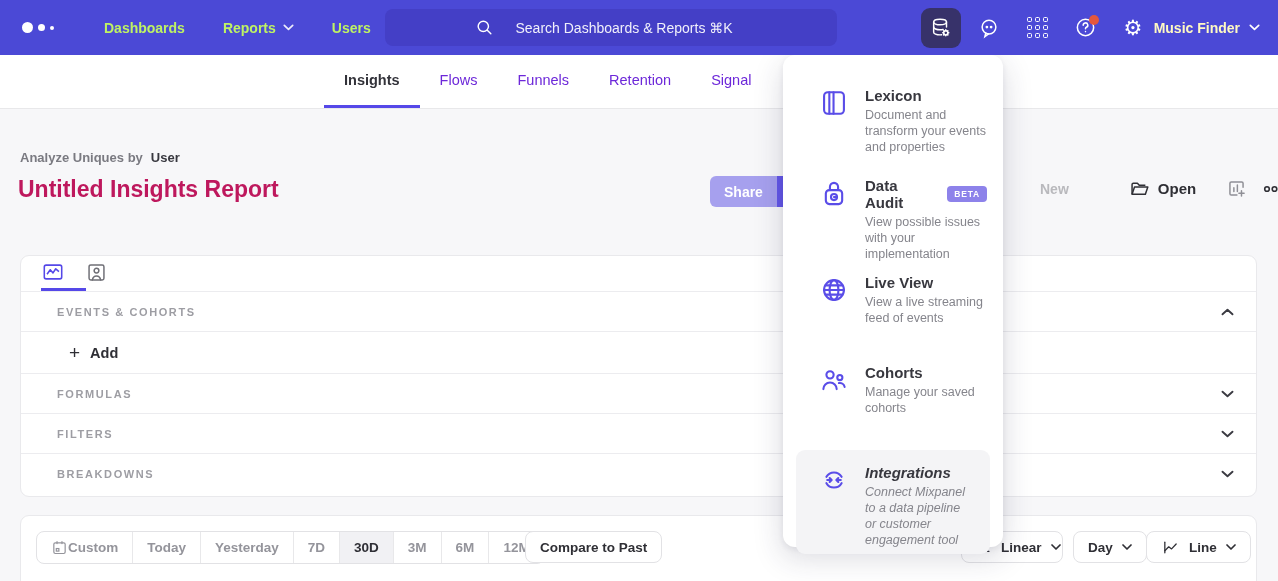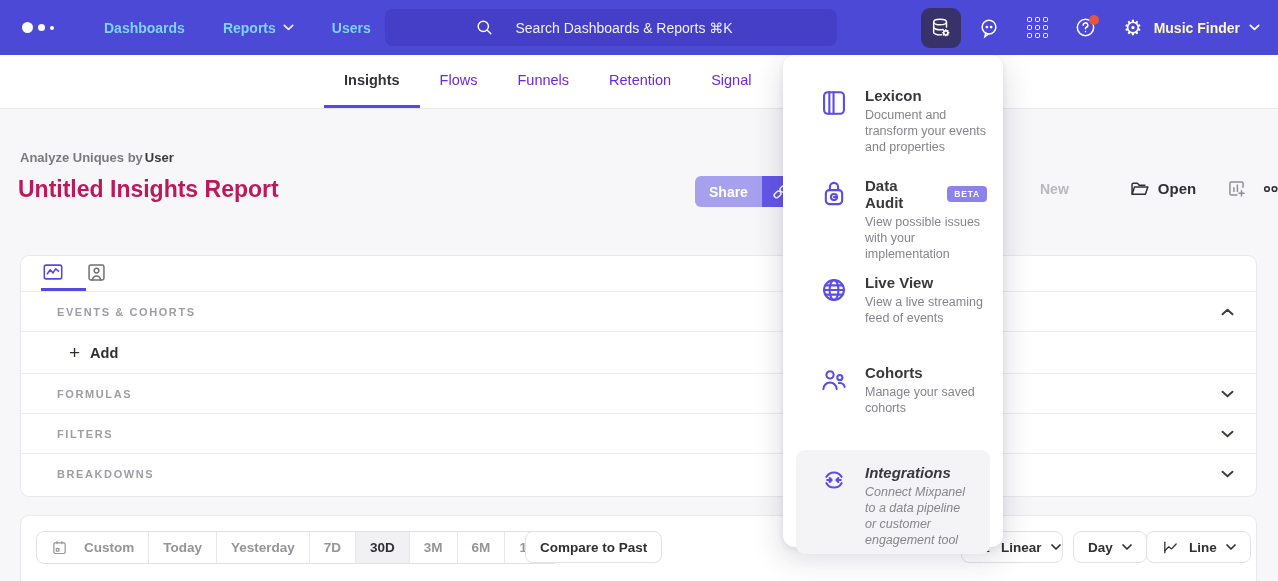--- a/index.html
+++ b/index.html
@@ -5,21 +5,21 @@
   * { margin:0; padding:0; box-sizing:border-box; }
   html,body { width:1278px; height:581px; }
   body { font-family:"Liberation Sans", sans-serif; background:#f7f7f9; }
   .screen { position:relative; width:1278px; height:581px; overflow:hidden; background:#f7f7f9; }
 
   
   .topnav { position:absolute; top:0; left:0; width:1278px; height:55px; background:#4b49d6; display:flex; align-items:center; z-index:60; }
   .logo { display:flex; align-items:center; gap:5px; margin-left:22px; width:44px; cursor:pointer; }
   .logo i { background:#fff; border-radius:50%; display:block; }
   .logo .d1{ width:11px; height:11px; } .logo .d2{ width:7px; height:7px; } .logo .d3{ width:4px; height:4px; }
-  .nav-link { color:#7dd3fc; font-size:14px; font-weight:700; margin-left:38px; display:flex; align-items:center; gap:7px; cursor:pointer; }
+  .nav-link { color:#bef264; font-size:14px; font-weight:700; margin-left:38px; display:flex; align-items:center; gap:7px; cursor:pointer; }
   .nav-link svg { opacity:.9; }
   .search-pill { position:absolute; left:385px; top:9px; width:452px; height:37px; background:#443fc6; border-radius:8px; display:flex; align-items:center; justify-content:center; gap:22px; cursor:text; }
   .search-pill svg { flex:0 0 auto; }
   .search-pill input { background:transparent; border:none; outline:none; color:#fff; font-size:14px; width:232px; font-family:"Liberation Sans",sans-serif; }
   .search-pill input::placeholder { color:rgba(255,255,255,.92); }
   .nav-icons { position:absolute; right:125px; top:0; height:55px; display:flex; align-items:center; gap:8px; }
   .icon-btn { width:40px; height:40px; border-radius:9px; display:flex; align-items:center; justify-content:center; color:#fff; cursor:pointer; position:relative; }
   .icon-btn.active { background:#37326a; }
   .gear-glyph { font-size:21px; line-height:1; color:#fff; }
   .red-dot { position:absolute; top:7px; right:6px; width:10px; height:10px; border-radius:50%; background:#e4573d; }
@@ -27,24 +27,24 @@
   .apps-grid i { background:transparent; border:1.4px solid #fff; border-radius:1.5px; display:block; }
   .workspace { position:absolute; right:18px; top:0; height:55px; display:flex; align-items:center; gap:9px; color:#fef9c3; font-size:14px; font-weight:700; cursor:pointer; }
 
   
   .tabbar { position:absolute; top:55px; left:0; width:1278px; height:54px; background:#fff; border-bottom:1px solid #e8e8ea; display:flex; padding-left:324px; z-index:5; }
   .tab { display:flex; align-items:center; padding:0 20px; font-size:14.5px; color:#6d28d9; cursor:pointer; border-bottom:3px solid transparent; }
   .tab.active { color:#33333a; font-weight:700; border-bottom-color:#5548e8; }
 
   
   .crumb { position:absolute; left:20px; top:150px; font-size:13px; color:#7a7a81; font-weight:600; }
-  .crumb b { color:#38383f; font-weight:700; margin-left:2px; }
+  .crumb b { color:#38383f; font-weight:700; margin-left:8px; }
   .report-title { position:absolute; left:18px; top:176px; font-size:23px; font-weight:700; color:#be185d; }
   .share-split { position:absolute; left:695px; top:176px; height:31px; display:flex; z-index:3; }
-  .share-btn { background:#a6a0ee; color:#fff; font-size:14px; font-weight:700; border:none; border-radius:6px 0 0 6px; padding:0 14px; cursor:pointer; }
+  .share-btn { background:#a6a0ee; color:#fff; font-size:14px; font-weight:700; border:none; border-radius:6px 0 0 6px; padding:0 14px; cursor:pointer;margin-left:15px; }
   .link-btn { background:#6356e9; border:none; border-radius:0 6px 6px 0; width:38px; display:flex; align-items:center; justify-content:center; color:#fff; cursor:pointer; }
   .hdr-right { position:absolute; top:178px; left:1040px; display:flex; align-items:center; z-index:3; }
   .new-btn { color:#b9b9bd; font-size:14px; font-weight:700; background:none; border:none; cursor:pointer; }
   .open-btn { display:flex; align-items:center; gap:8px; color:#2f2f35; font-size:15px; font-weight:700; background:none; border:none; cursor:pointer; margin-left:60px; }
   .addchart-btn { background:none; border:none; color:#8f8f96; margin-left:30px; cursor:pointer; display:flex; }
   .more-btn { background:none; border:none; color:#2f2f35; margin-left:16px; cursor:pointer; display:flex; }
 
   
   .qcard { position:absolute; left:20px; top:255px; width:1237px; height:242px; background:#fff; border:1px solid #e9e9ec; border-radius:9px; z-index:2; overflow:hidden; }
   .qtabs { display:flex; height:36px; border-bottom:1px solid #ececef; padding-left:20px; }
@@ -55,21 +55,21 @@
   .sec-label { font-size:11px; letter-spacing:1.6px; color:#9d9da3; font-weight:700; }
   .sec-chevron { color:#3b3b42; display:flex; }
   .events-body { height:42px; display:flex; align-items:center; padding-left:48px; border-bottom:1px solid #ececef; }
   .add-btn { display:flex; align-items:center; gap:10px; background:none; border:none; cursor:pointer; color:#2f2f35; }
   .add-btn .plus { font-size:19px; font-weight:500; line-height:1; color:#2f2f35; }
   .add-btn .lbl { font-size:14.5px; font-weight:700; }
 
   
   .tbar { position:absolute; left:20px; top:515px; width:1237px; height:90px; background:#fff; border:1px solid #e9e9ec; border-radius:9px 9px 0 0; z-index:2; }
   .seg { position:absolute; left:15px; top:15px; height:33px; display:flex; border:1px solid #e2e2e5; border-radius:8px; overflow:hidden; background:#fff; }
-  .seg-item { display:flex; align-items:center; gap:16px; padding:0 14px; font-size:13.5px; color:#94949b; font-weight:600; border-right:1px solid #e8e8ea; cursor:pointer; white-space:nowrap; }
+  .seg-item { display:flex; align-items:center; gap:0; padding:0 14px; font-size:13.5px; color:#94949b; font-weight:600; border-right:1px solid #e8e8ea; cursor:pointer; white-space:nowrap; }
   .seg-item:last-child { border-right:none; }
   .seg-item.active { background:#f1f1f4; color:#2f2f35; font-weight:700; }
   .tbtn { position:absolute; top:15px; height:32px; display:flex; align-items:center; gap:9px; padding:0 14px; border:1px solid #e2e2e5; border-radius:8px; background:#fff; font-size:13.5px; font-weight:700; color:#2f2f35; cursor:pointer; font-family:"Liberation Sans",sans-serif; }
   .tbtn svg { flex:0 0 auto; }
 
   
   .panel { position:absolute; left:783px; top:55px; width:220px; height:492px; background:#fff; border-radius:12px; box-shadow:0 10px 30px rgba(40,40,70,.18), 0 2px 6px rgba(40,40,70,.08); z-index:50; padding-top:26px; }
   .pitem { display:flex; padding:6px 16px 6px 37px; cursor:pointer; }
   .pitem .picon { width:28px; height:28px; flex:0 0 28px; margin-right:17px; color:#5a4de8; margin-top:2px; }
   .pitem .ptext { flex:1; }

